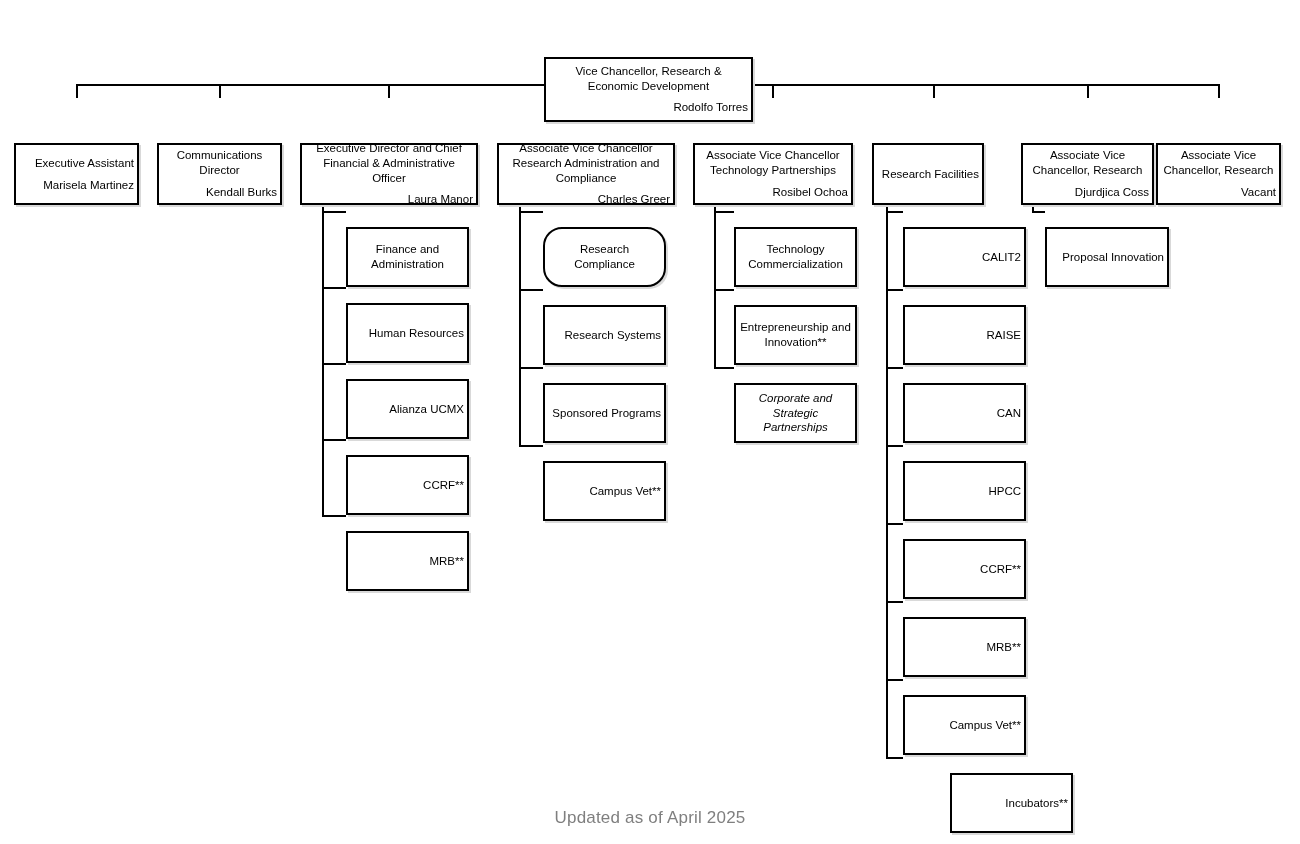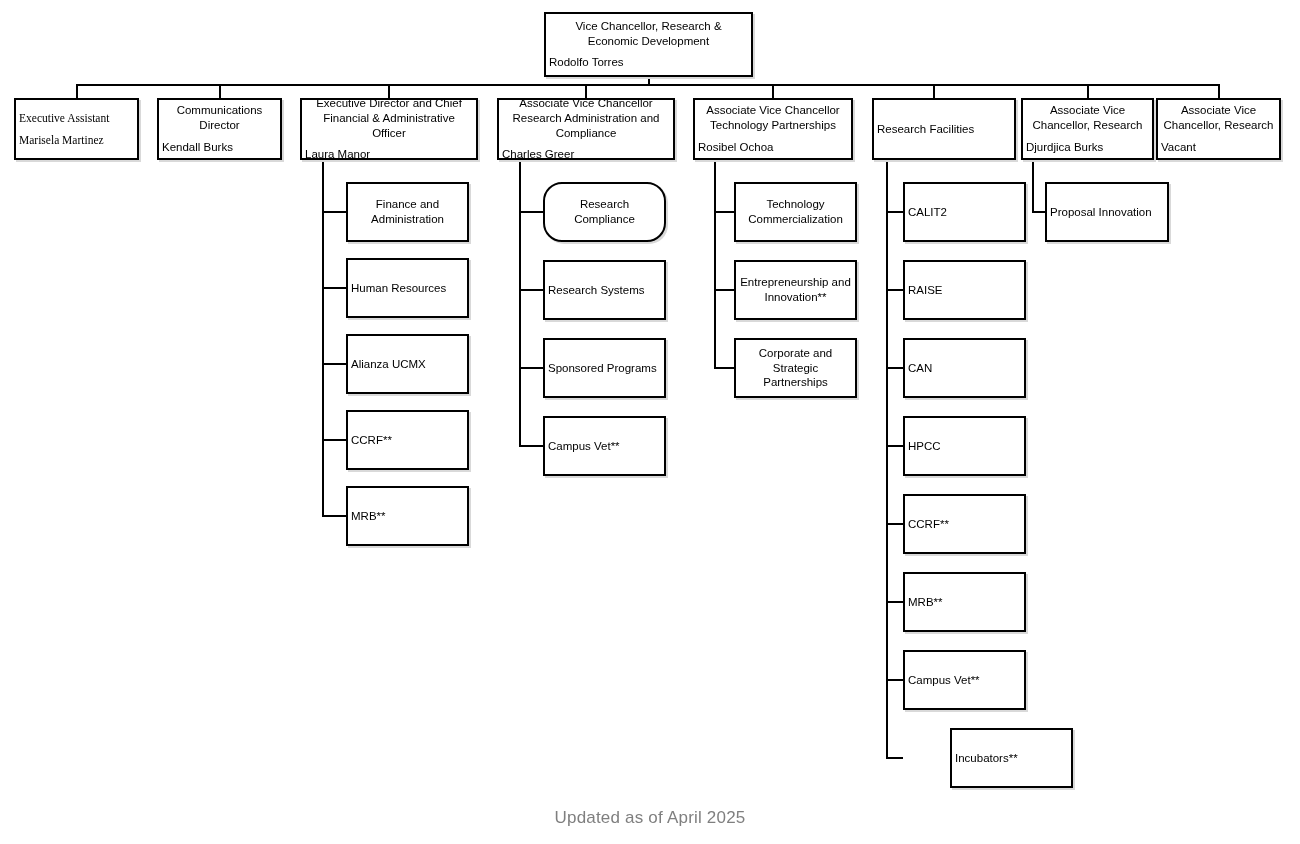--- a/index.html
+++ b/index.html
@@ -20,28 +20,29 @@
     overflow: hidden;
   }
   .node {
     position: absolute;
     box-sizing: border-box;
     background: #ffffff;
     border: 2px solid #000000;
     box-shadow: 2px 2px 0 #d9d9d9;
     display: flex;
     flex-direction: column;
-    align-items: flex-start;
+    align-items: flex-end;
     justify-content: center;
     text-align: center;
     color: #000000;
     font-size: 11.5px;
     line-height: 1.28;
     padding: 2px 3px;
     z-index: 5;
+    margin-top: 45px;
   }
   .node .title {
     display: block;
     white-space: pre-line;
   }
   .node .person {
     display: block;
     margin-top: 7px;
     white-space: pre-line;
   }
@@ -105,46 +106,46 @@
       <div class="connector h" style="left: 886px; top: 679px; width: 17px;"></div>
       <div class="connector h" style="left: 886px; top: 757px; width: 17px;"></div>
       <div class="connector v" style="left: 1032px; top: 160px; height: 53px;"></div>
       <div class="connector h" style="left: 1032px; top: 211px; width: 13px;"></div>
     </div>
   <div id="nodes-layer">
       <div class="node" style="left: 544px; top: 12px; width: 209px; height: 65px;">
         <span class="title">Vice Chancellor, Research &amp; Economic Development</span>
         <span class="person">Rodolfo Torres</span>
       </div>
-      <div class="node" style="left: 14px; top: 98px; width: 125px; height: 62px; font-family: Liberation Serif, serif;">
+      <div class="node" style="left: 14px; top: 98px; width: 125px; height: 62px;">
         <span class="title">Executive Assistant</span>
         <span class="person">Marisela Martinez</span>
       </div>
       <div class="node" style="left: 157px; top: 98px; width: 125px; height: 62px;">
         <span class="title">Communications Director</span>
         <span class="person">Kendall Burks</span>
       </div>
       <div class="node" style="left: 300px; top: 98px; width: 178px; height: 62px;">
         <span class="title">Executive Director and Chief Financial &amp; Administrative Officer</span>
         <span class="person">Laura Manor</span>
       </div>
       <div class="node" style="left: 497px; top: 98px; width: 178px; height: 62px;">
         <span class="title">Associate Vice Chancellor Research Administration and Compliance</span>
         <span class="person">Charles Greer</span>
       </div>
       <div class="node" style="left: 693px; top: 98px; width: 160px; height: 62px;">
         <span class="title">Associate Vice Chancellor Technology Partnerships</span>
         <span class="person">Rosibel Ochoa</span>
       </div>
-      <div class="node" style="left: 872px; top: 98px; width: 144px; height: 62px;">
+      <div class="node" style="left: 872px; top: 98px; width: 112px; height: 62px;">
         <span class="title">Research Facilities</span>
       </div>
       <div class="node" style="left: 1021px; top: 98px; width: 133px; height: 62px;">
         <span class="title">Associate Vice Chancellor, Research</span>
-        <span class="person">Djurdjica Burks</span>
+        <span class="person">Djurdjica Coss</span>
       </div>
       <div class="node" style="left: 1156px; top: 98px; width: 125px; height: 62px;">
         <span class="title">Associate Vice Chancellor, Research</span>
         <span class="person">Vacant</span>
       </div>
       <div class="node leaf" style="left: 346px; top: 182px; width: 123px; height: 60px;">
         <span class="title">Finance and Administration</span>
       </div>
       <div class="node leaf" style="left: 346px; top: 258px; width: 123px; height: 60px;">
         <span class="title">Human Resources</span>
@@ -169,21 +170,21 @@
       </div>
       <div class="node leaf" style="left: 543px; top: 416px; width: 123px; height: 60px;">
         <span class="title">Campus Vet**</span>
       </div>
       <div class="node leaf" style="left: 734px; top: 182px; width: 123px; height: 60px;">
         <span class="title">Technology Commercialization</span>
       </div>
       <div class="node leaf" style="left: 734px; top: 260px; width: 123px; height: 60px;">
         <span class="title">Entrepreneurship and Innovation**</span>
       </div>
-      <div class="node leaf" style="left: 734px; top: 338px; width: 123px; height: 60px;">
+      <div class="node leaf" style="left: 734px; top: 338px; width: 123px; height: 60px; font-style: italic;">
         <span class="title">Corporate and Strategic Partnerships</span>
       </div>
       <div class="node leaf" style="left: 903px; top: 182px; width: 123px; height: 60px;">
         <span class="title">CALIT2</span>
       </div>
       <div class="node leaf" style="left: 903px; top: 260px; width: 123px; height: 60px;">
         <span class="title">RAISE</span>
       </div>
       <div class="node leaf" style="left: 903px; top: 338px; width: 123px; height: 60px;">
         <span class="title">CAN</span>

